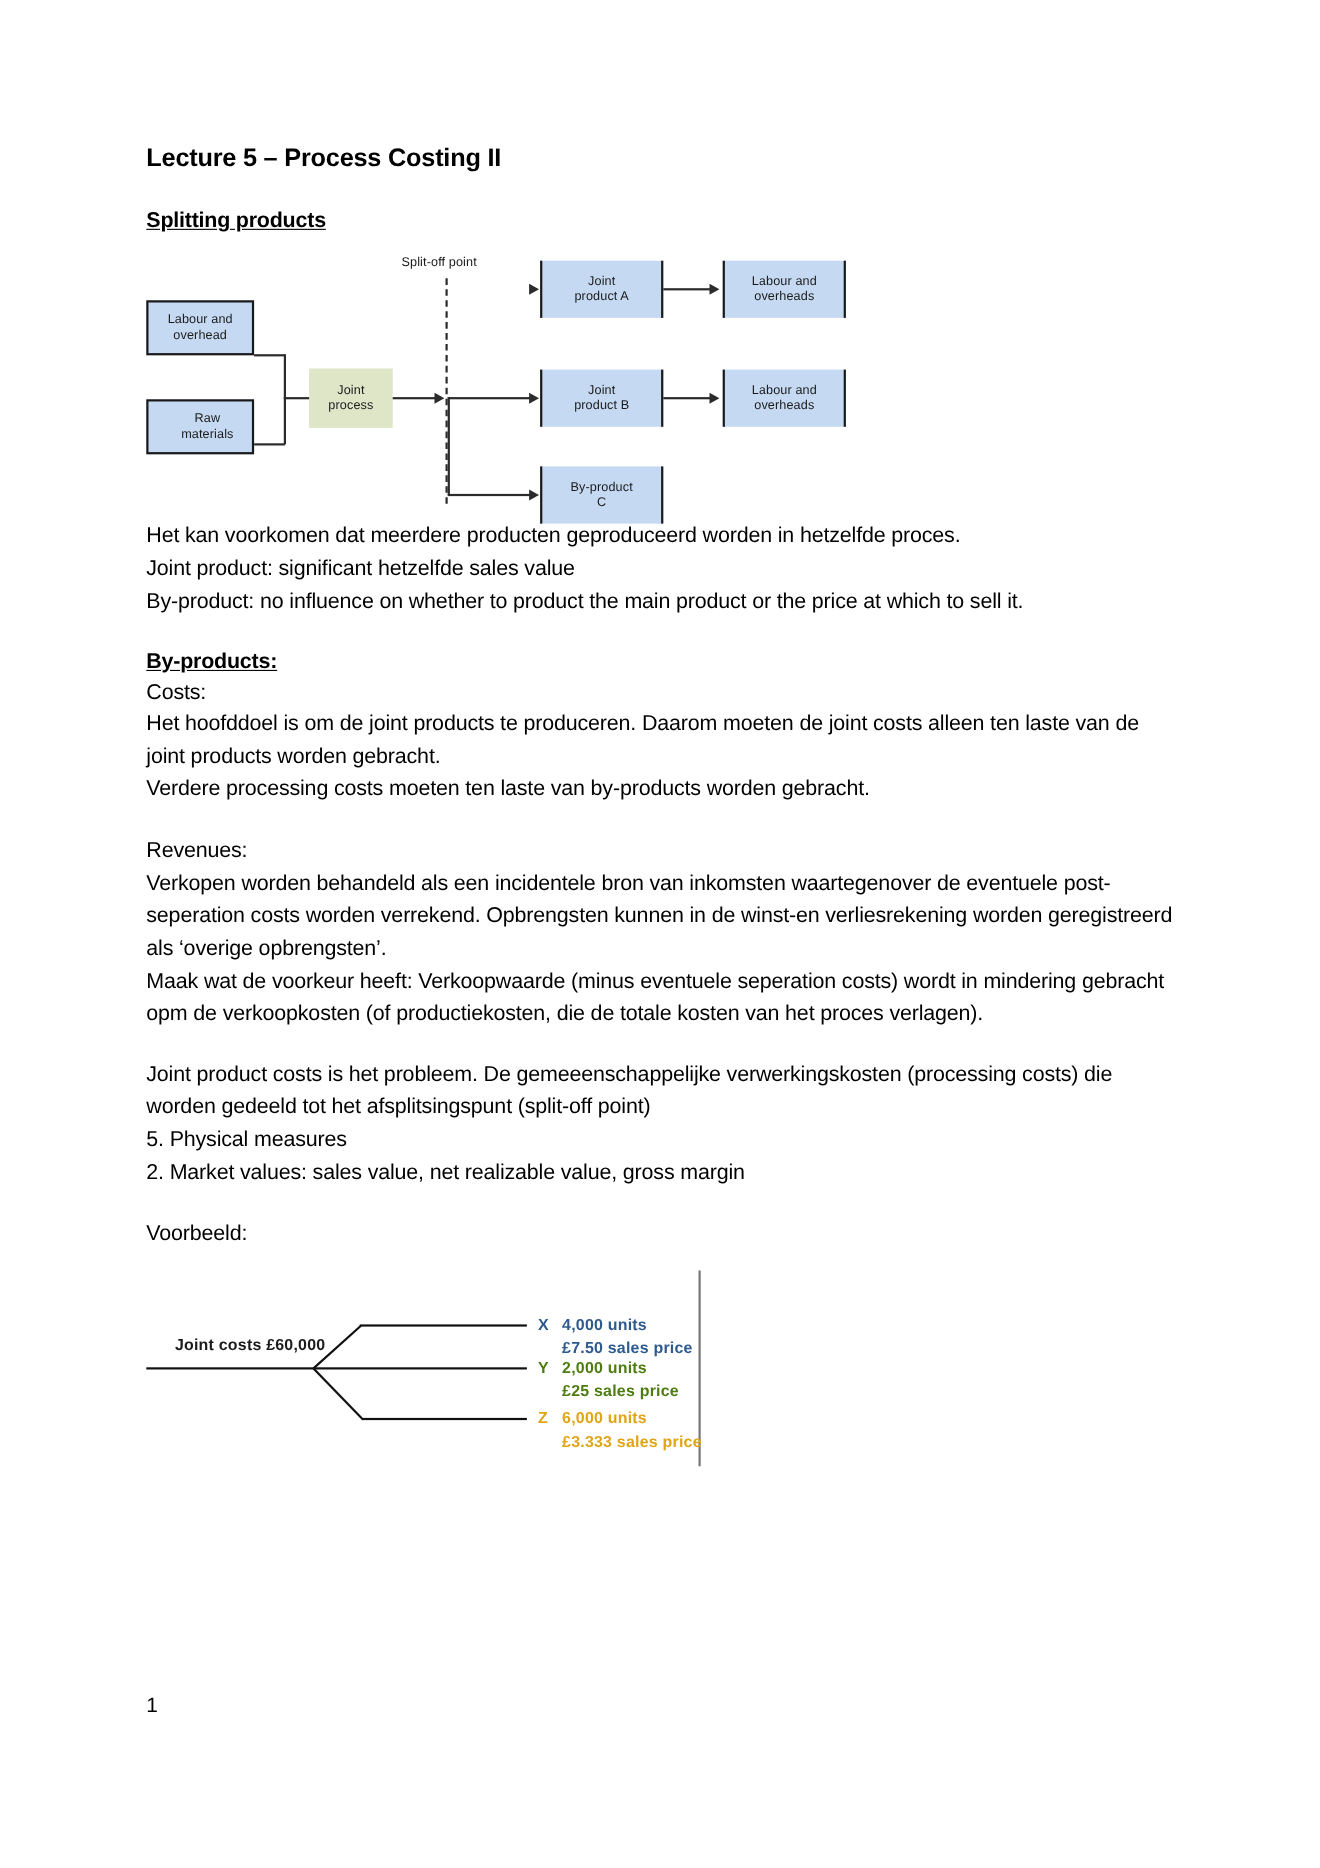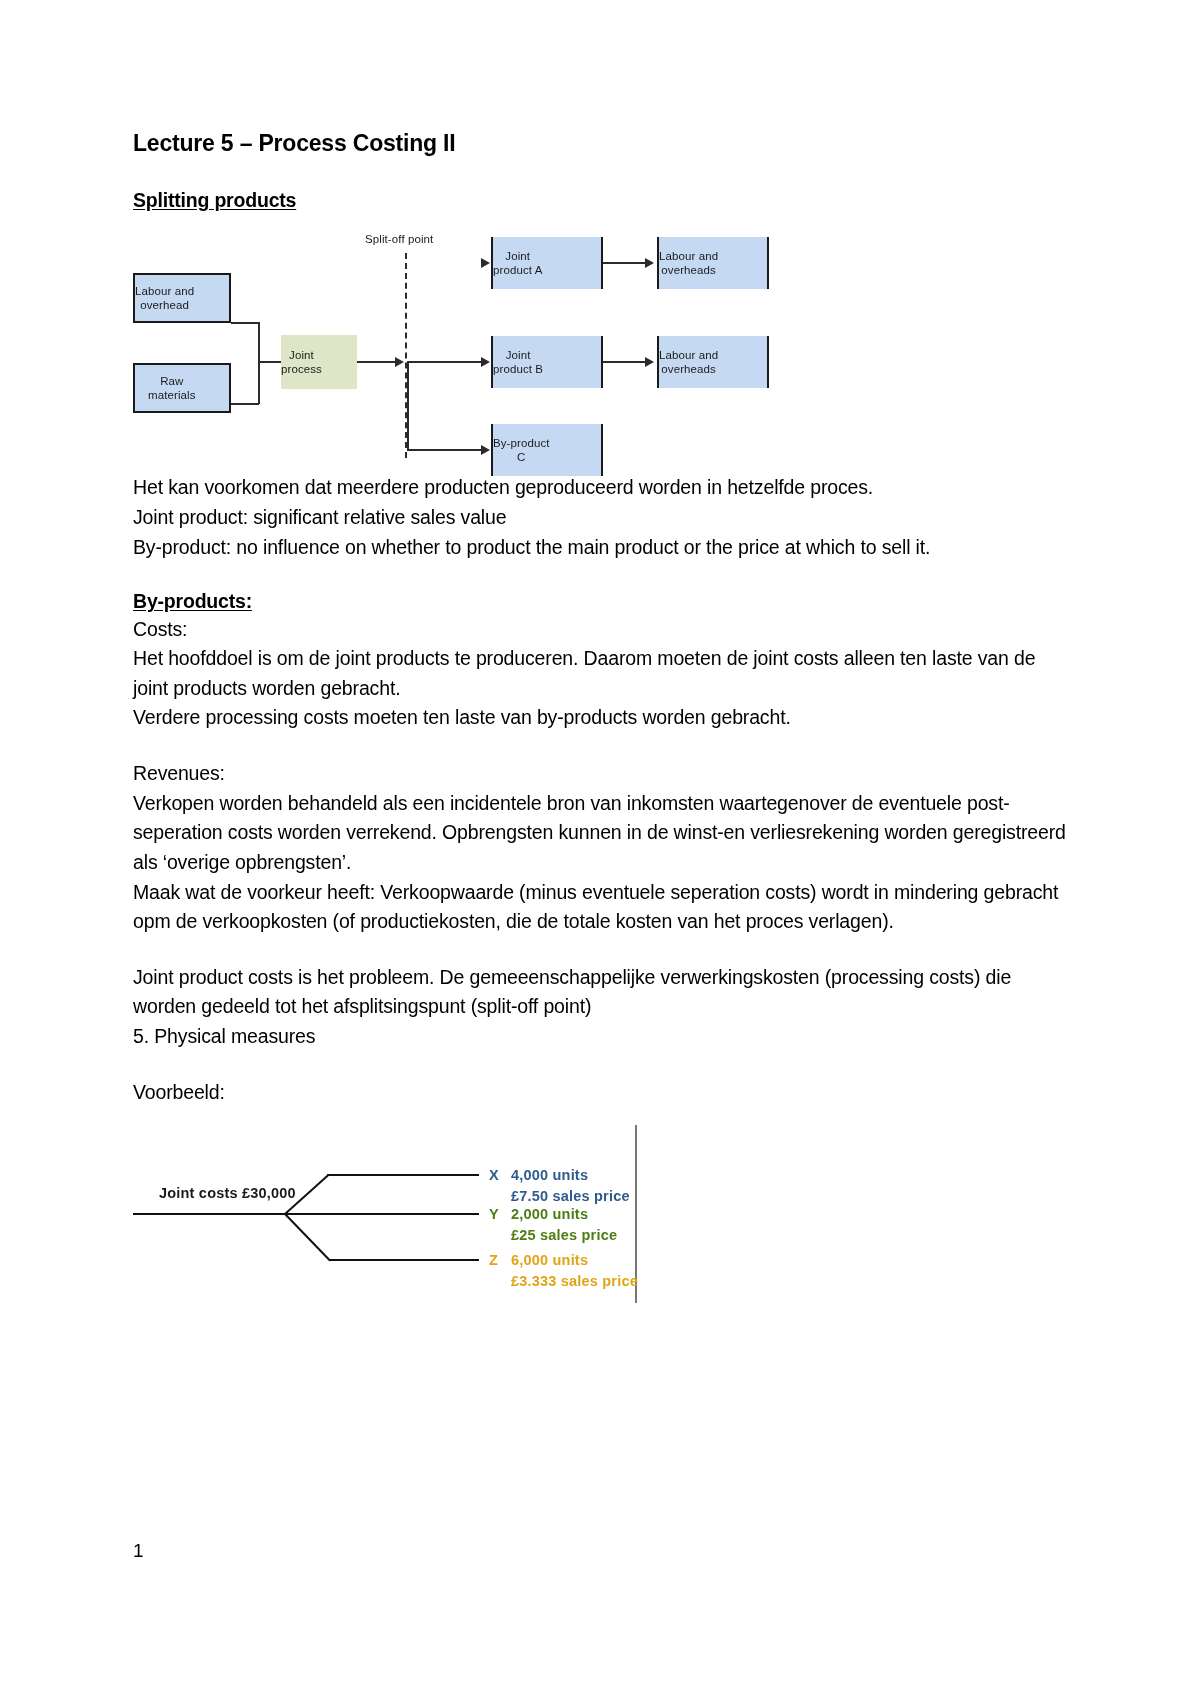--- a/index.html
+++ b/index.html
@@ -58,21 +58,21 @@
     margin: 8px 0 0 0;
   }
   .fbox {
     position: absolute;
     background: #c5daf2;
     border-left: 2.5px solid #1a1a1a;
     border-right: 2.5px solid #1a1a1a;
     box-sizing: border-box;
     display: flex;
     align-items: center;
-    justify-content: flex-start;
+    justify-content: center;
     text-align: center;
     font-size: 11.5px;
     line-height: 1.25;
     color: #1b1b1b;
     letter-spacing: 0.1px;
   }
   .fbox.topbot {
     border-top: 2.5px solid #1a1a1a;
     border-bottom: 2.5px solid #1a1a1a;
   }
@@ -230,52 +230,53 @@
 
       <div class="fline h" style="left:470px; top:140px; width:48px;"></div>
       <div class="arrow" style="left:512px; top:136px;"></div>
       <div class="fbox" style="left:524px; top:115px; width:112px; height:52px;">
         <span style="white-space:pre-line">Labour and
 overheads</span>
       </div>
     </div>
 
     <p class="para">Het kan voorkomen dat meerdere producten geproduceerd worden in hetzelfde proces.</p>
-    <p class="para">Joint product: significant relative sales value</p>
+    <p class="para">Joint product: significant hetzelfde sales value</p>
     <p class="para">By-product: no influence on whether to product the main product or the price at which to sell it.</p>
 
     <div class="gap-md"></div>
 
     <div class="h-sub">By-products:</div>
     <p class="para">Costs:</p>
     <p class="para">Het hoofddoel is om de joint products te produceren. Daarom moeten de joint costs alleen ten laste van de joint products worden gebracht.</p>
     <p class="para">Verdere processing costs moeten ten laste van by-products worden gebracht.</p>
 
     <div class="gap-md"></div>
 
     <p class="para">Revenues:</p>
     <p class="para">Verkopen worden behandeld als een incidentele bron van inkomsten waartegenover de eventuele post-seperation costs worden verrekend. Opbrengsten kunnen in de winst-en verliesrekening worden geregistreerd als ‘overige opbrengsten’.</p>
     <p class="para">Maak wat de voorkeur heeft: Verkoopwaarde (minus eventuele seperation costs) wordt in mindering gebracht opm de verkoopkosten (of productiekosten, die de totale kosten van het proces verlagen).</p>
 
     <div class="gap-md"></div>
 
     <p class="para">Joint product costs is het probleem. De gemeeenschappelijke verwerkingskosten (processing costs) die worden gedeeld tot het afsplitsingspunt (split-off point)</p>
     <p class="para">5. Physical measures</p>
+    <p class="para">2. Market values: sales value, net realizable value, gross margin</p>
 
     <div class="gap-md"></div>
 
     <p class="para">Voorbeeld:</p>
 
     <div class="branch">
 
       <div class="vrule" style="left:502px; top:0px; height:178px;"></div>
 
       <div class="bline h" style="left:0px; top:88px; width:152px;"></div>
 
-      <div class="bcaption" style="left:26px; top:60px;">Joint costs £30,000</div>
+      <div class="bcaption" style="left:26px; top:60px;">Joint costs £60,000</div>
 
       <div class="bdiag" style="left:152px; top:88px; width:58px; transform: rotate(-42deg);"></div>
       <div class="bline h" style="left:194px; top:49px; width:152px;"></div>
 
       <div class="bline h" style="left:152px; top:88px; width:194px;"></div>
 
       <div class="bdiag" style="left:152px; top:88px; width:65px; transform: rotate(46deg);"></div>
       <div class="bline h" style="left:197px; top:134px; width:149px;"></div>
 
       <div class="bitem" style="left:356px; top:40px; color:#2e5a8e;">

